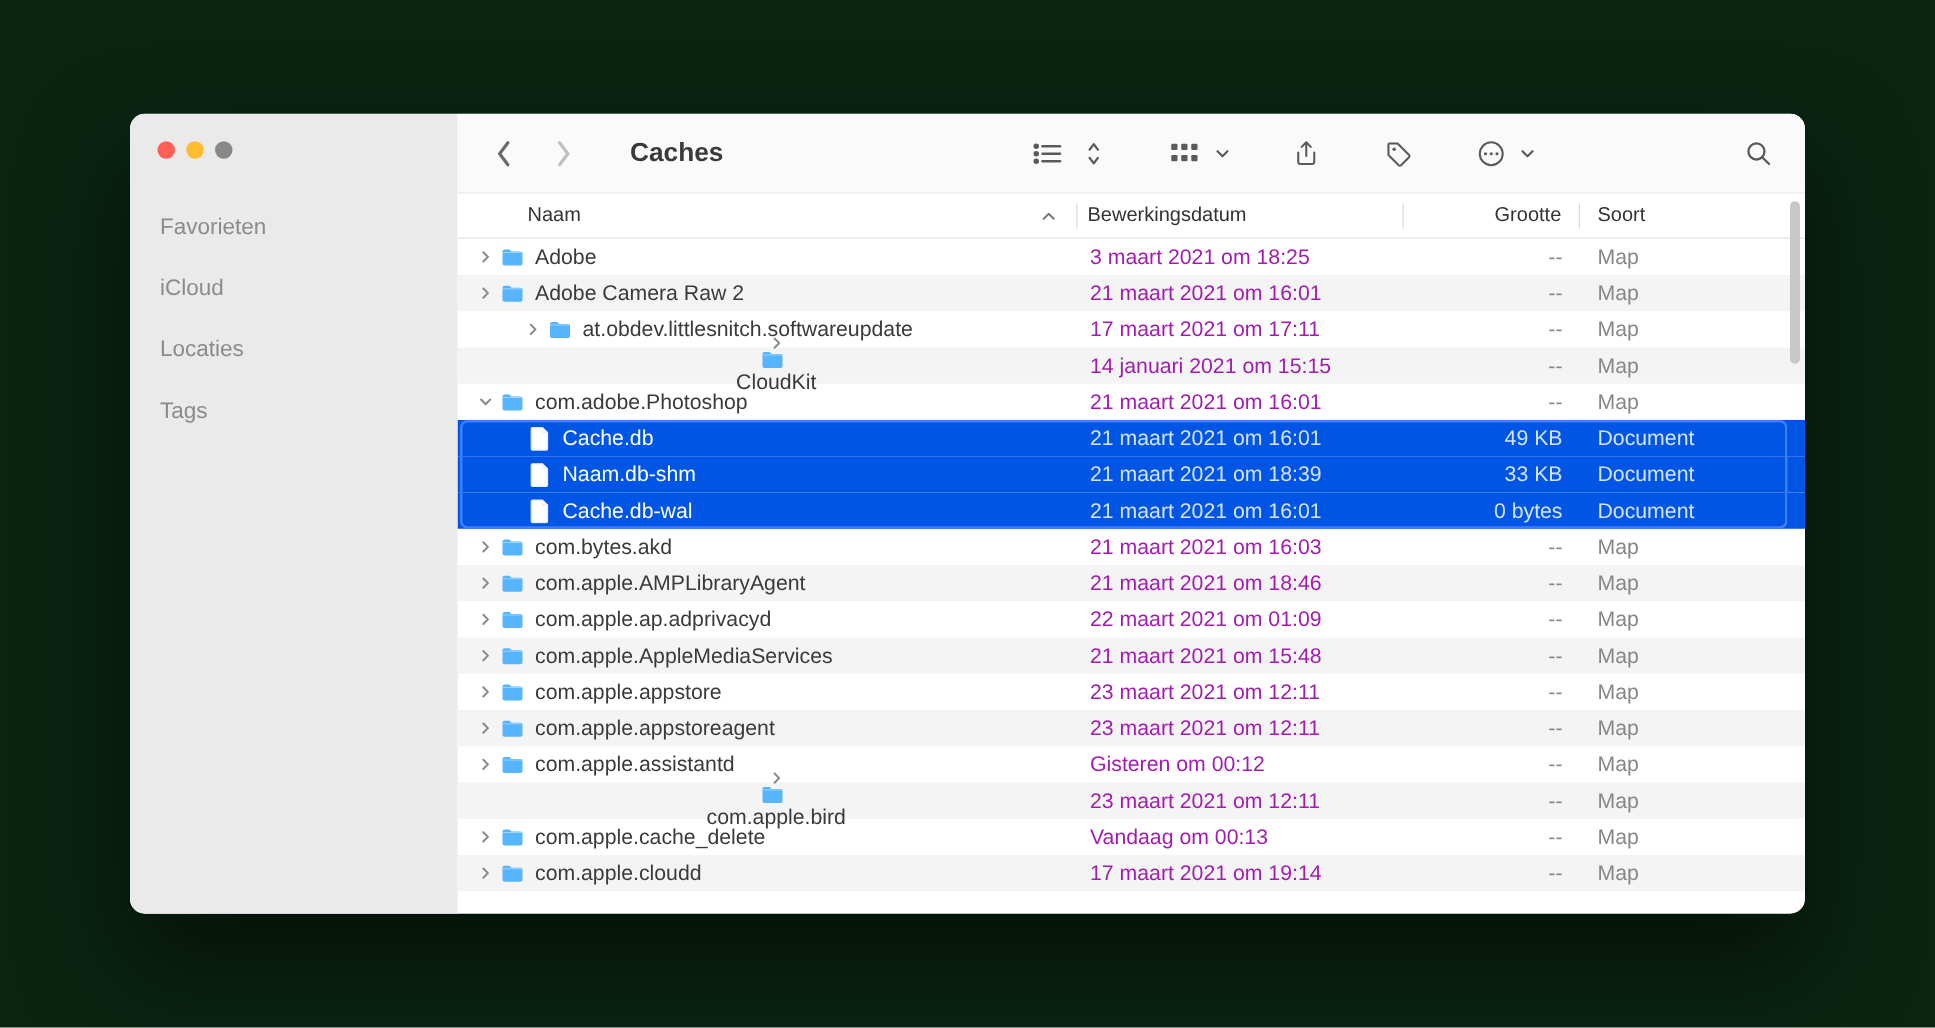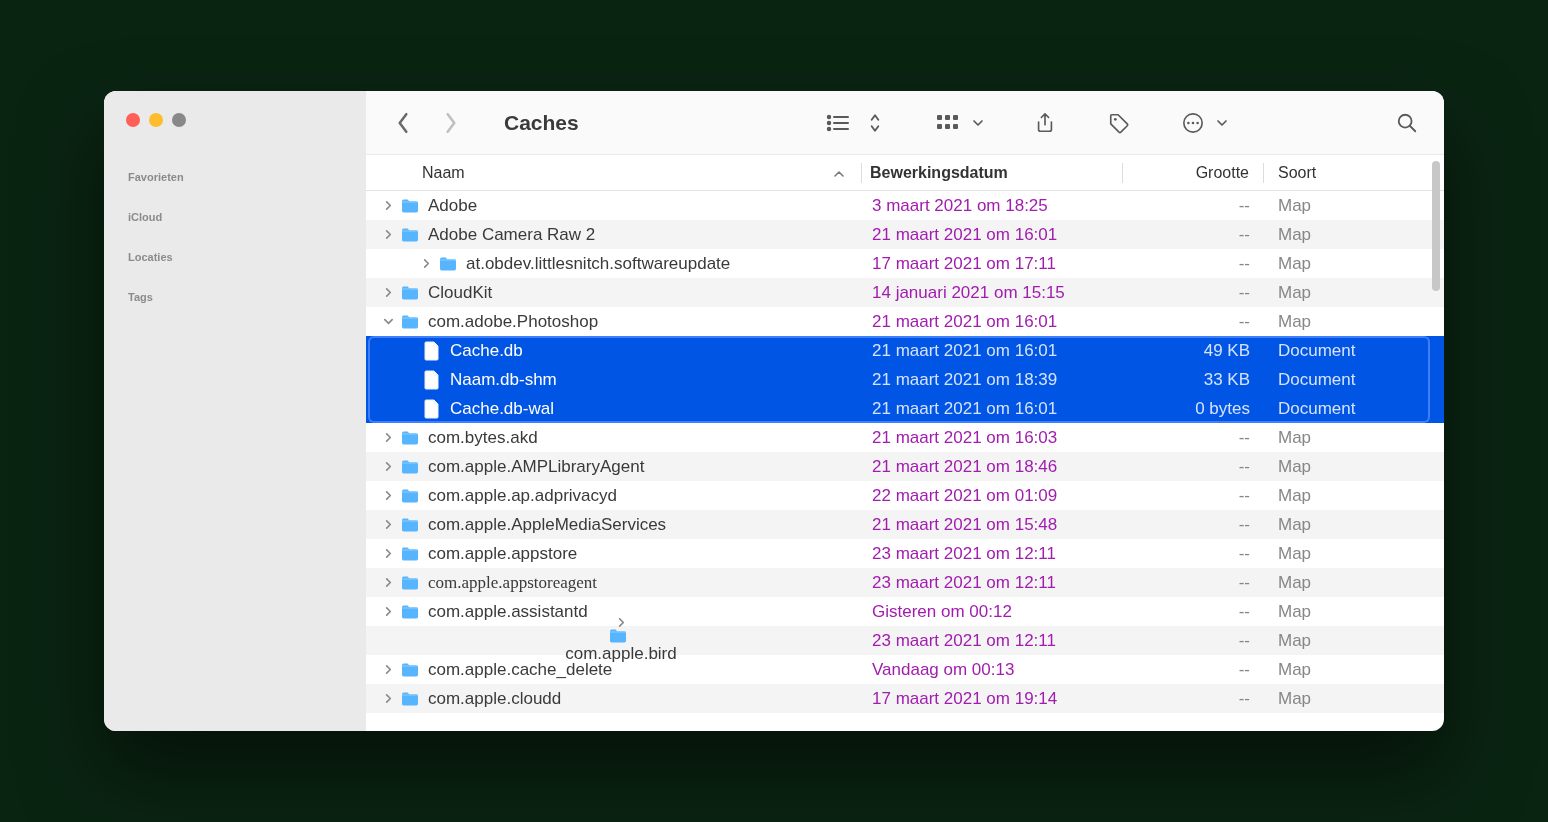--- a/index.html
+++ b/index.html
@@ -33,23 +33,23 @@
     gap: 9px;
     padding-left: 22px;
     margin-bottom: 30px;
   }
   .tl { width: 14px; height: 14px; border-radius: 50%; }
   .tl.red { background: #ff5f57; }
   .tl.yellow { background: #febc2e; }
   .tl.gray { background: #888; }
   .side-section {
     padding: 14px 24px 14px 24px;
-    font-size: 11px;
+    font-size: 18px;
     color: #8b8b8b;
-    font-weight: 700;
+    font-weight: 400;
   }
   .main {
     flex: 1;
     display: flex;
     flex-direction: column;
     position: relative;
   }
   .toolbar {
     height: 64px;
     border-bottom: 1px solid #e8e8e8;
@@ -76,21 +76,21 @@
   .header-row {
     height: 36px;
     display: flex;
     align-items: center;
     font-size: 16px;
     color: #333;
     background: #fff;
     border-bottom: 1px solid #e2e2e2;
   }
   .col-name { flex: 1; padding-left: 56px; position: relative; font-weight: 500;}
-  .col-date { width: 260px; padding-left: 8px; font-weight: 700;}
+  .col-date { width: 260px; padding-left: 8px; font-weight: 400;}
   .col-size { width: 140px; padding-right: 14px; text-align: right; font-weight: 500;}
   .col-kind { width: 180px; padding-left: 14px; font-weight: 500;}
   .col-sep { width:1px; height:20px; background:#dcdcdc; }
   .sort-caret { position:absolute; right:16px; top:2px; }
 
   .file-list { flex:1; overflow-y:auto; font-size:17px; color:#3a3a3a; }
   .row {
     height: 29px;
     display: flex;
     align-items: center;
@@ -304,21 +304,21 @@
                 <path d="M2 5 h20" stroke="#9cd5ff" stroke-width="1"></path>
               </svg>
             </span>
             <span>at.obdev.littlesnitch.softwareupdate</span>
           </div>
           <div class="date-cell">17 maart 2021 om 17:11</div>
           <div class="size-cell">--</div>
           <div class="kind-cell">Map</div>
         </div>
         <div class="row alt">
-          <div class="name-cell" style="padding-left: 12px;">
+          <div class="name-cell" style="padding-left: 12px; flex-direction: column;">
             <span class="disclosure">
               <svg width="11" height="11" viewBox="0 0 12 12">
                 <path d="M4 2 L8 6 L4 10" stroke="#8a8a8a" stroke-width="1.8" fill="none" stroke-linecap="round" stroke-linejoin="round"></path>
               </svg>
             </span>
             <span class="icon">
               <svg class="folder-svg" viewBox="0 0 24 20">
                 <path d="M2 4 a2 2 0 0 1 2 -2 h5 l2 2 h9 a2 2 0 0 1 2 2 v10 a2 2 0 0 1 -2 2 H4 a2 2 0 0 1 -2 -2 z" fill="#57b4ff"></path>
                 <path d="M2 5 h20" stroke="#9cd5ff" stroke-width="1"></path>
               </svg>
@@ -485,21 +485,21 @@
                 <path d="M2 5 h20" stroke="#9cd5ff" stroke-width="1"></path>
               </svg>
             </span>
             <span>com.apple.appstore</span>
           </div>
           <div class="date-cell">23 maart 2021 om 12:11</div>
           <div class="size-cell">--</div>
           <div class="kind-cell">Map</div>
         </div>
         <div class="row alt">
-          <div class="name-cell" style="padding-left: 12px; font-family: Liberation Serif, serif;">
+          <div class="name-cell" style="padding-left: 12px;">
             <span class="disclosure">
               <svg width="11" height="11" viewBox="0 0 12 12">
                 <path d="M4 2 L8 6 L4 10" stroke="#8a8a8a" stroke-width="1.8" fill="none" stroke-linecap="round" stroke-linejoin="round"></path>
               </svg>
             </span>
             <span class="icon">
               <svg class="folder-svg" viewBox="0 0 24 20">
                 <path d="M2 4 a2 2 0 0 1 2 -2 h5 l2 2 h9 a2 2 0 0 1 2 2 v10 a2 2 0 0 1 -2 2 H4 a2 2 0 0 1 -2 -2 z" fill="#57b4ff"></path>
                 <path d="M2 5 h20" stroke="#9cd5ff" stroke-width="1"></path>
               </svg>

